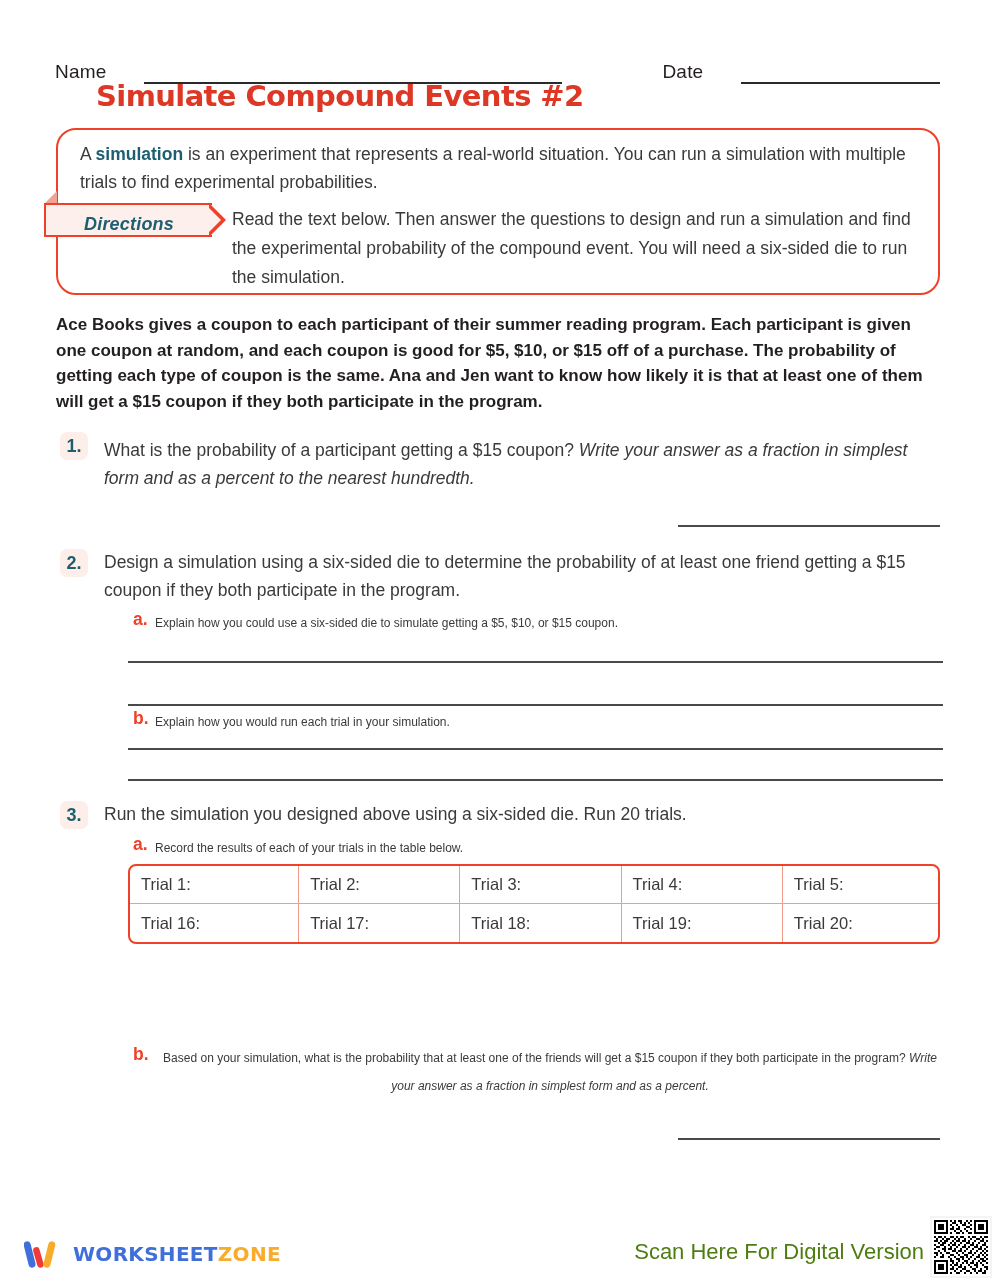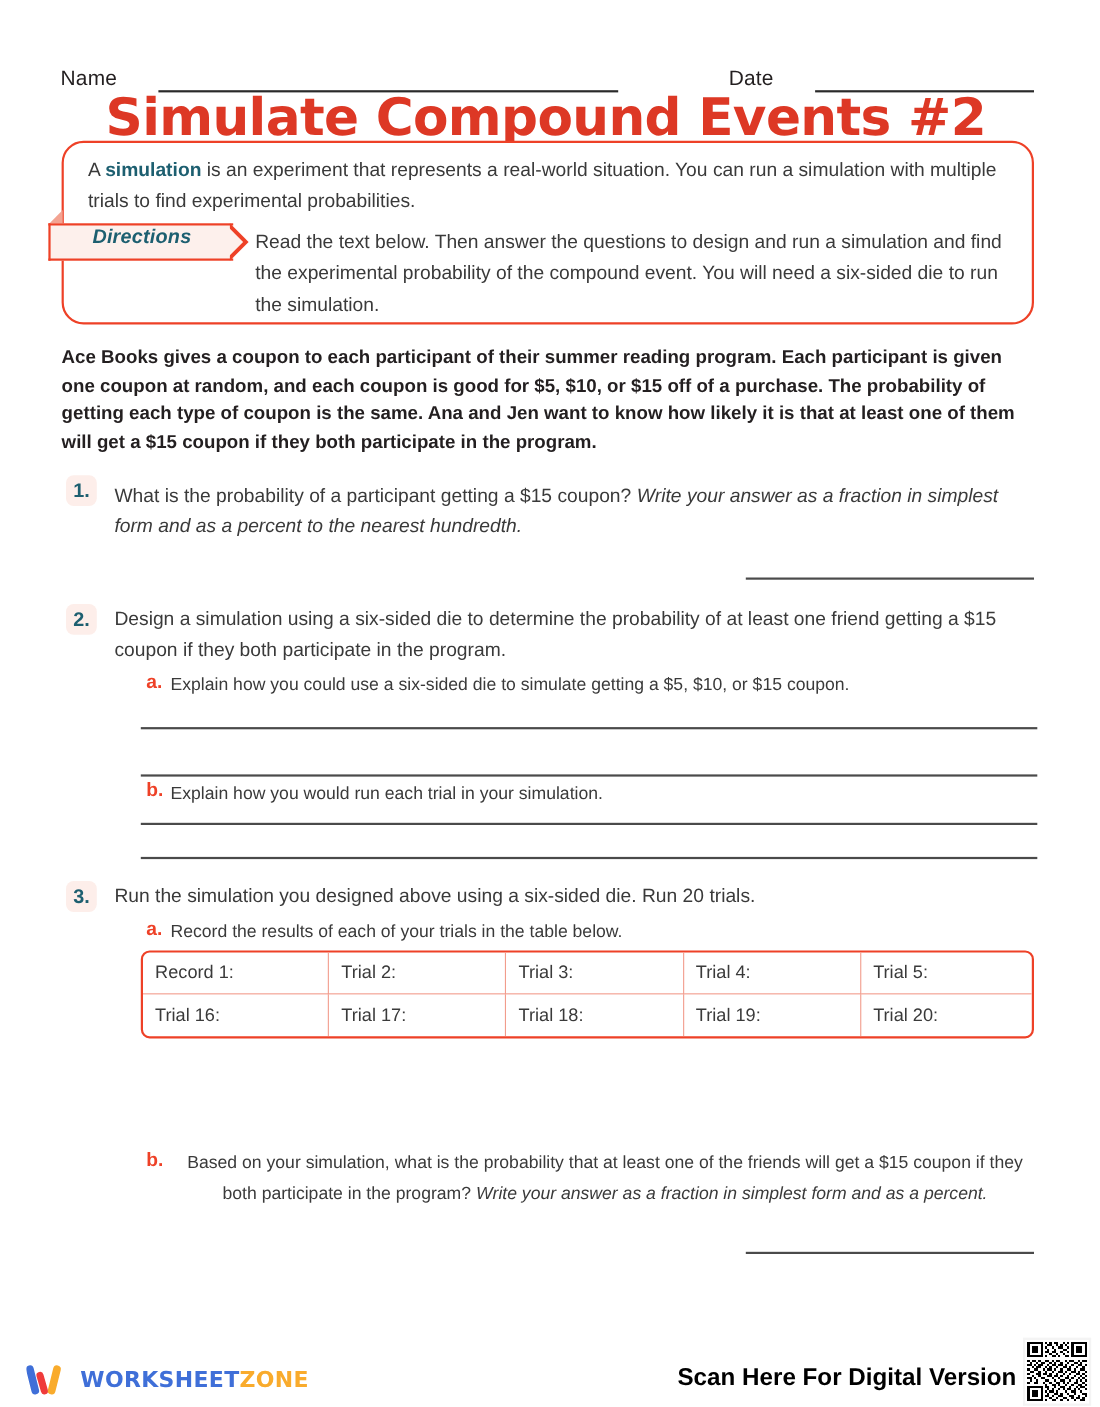--- a/index.html
+++ b/index.html
@@ -38,22 +38,22 @@
     height: 1px;
   }
   .name-rule { width: 505px; margin-left: 10px; }
   .date-rule { width: 240px; margin-left: 10px; }
   .date-label { margin-left: 72px; }
 
   
   .title {
     position: absolute;
     left: 96px;
-    top: 82px;
-    font-size: 47px;
+    top: 70px;
+    font-size: 29px;
     line-height: 52px;
     font-weight: 800;
     color: #dd3825;
     letter-spacing: -.6px;
     font-family: "DejaVu Sans", sans-serif;
     white-space: nowrap;
   }
 
   
   .intro-box {
@@ -86,21 +86,21 @@
     position: absolute;
     left: 44px;
     top: 203px;
     height: 34px;
     width: 168px;
     background: #fdf0ec;
     border: 2px solid #ee4127;
     border-right: none;
     box-sizing: border-box;
     display: flex;
-    align-items: flex-start;
+    align-items: flex-end;
     justify-content: center;
   }
   .dir-tag-point {
     position: absolute;
     left: 209px;
     top: 203px;
     width: 0;
     height: 0;
     border-top: 17px solid transparent;
     border-bottom: 17px solid transparent;
@@ -179,21 +179,21 @@
   .qtext i { font-style: italic; }
 
   .sublet {
     position: absolute;
     font-size: 17.5px;
     font-weight: 700;
     color: #ee4127;
   }
   .subtext {
     position: absolute;
-    font-size: 16px;
+    font-size: 12px;
     line-height: 28px;
     color: #3a3a3a;
   }
   .subtext i { font-style: italic; }
 
   .ans-line {
     position: absolute;
     border-bottom: 2px solid #4a4a4a;
     height: 0;
   }
@@ -248,22 +248,21 @@
     font-family: "DejaVu Sans", sans-serif;
   }
   .logo-ws { color: #3f6fd8; }
   .logo-zone { color: #f9ab2c; }
 
   .scan-text {
     position: absolute;
     right: 76px;
     top: 1239px;
     font-size: 22px;
-    color: #000000;
-    font-weight: bold;
+    color: #4d7c0f;
   }
   .qr {
     position: absolute;
     right: 8px;
     top: 1216px;
     width: 62px;
     height: 62px;
     background: #f4f4f4;
     padding: 2px;
     box-sizing: border-box;
@@ -317,21 +316,21 @@
 
 <div class="qnum" style="left:60px; top:801px;">3.</div>
 <div class="qtext" style="left:104px; top:800px; width:820px;">Run the simulation you designed above using a six-sided die. Run 20 trials.</div>
 
 <div class="sublet" style="left:133px; top:834px;">a.</div>
 <div class="subtext" style="left:155px; top:834px; width:790px;">Record the results of each of your trials in the table below.</div>
 
 <table class="trials">
   <tbody>
     <tr>
-      <td>Record 1:</td>
+      <td>Trial 1:</td>
       <td>Trial 2:</td>
       <td>Trial 3:</td>
       <td>Trial 4:</td>
       <td>Trial 5:</td>
     </tr>
     <tr>
       <td>Trial 16:</td>
       <td>Trial 17:</td>
       <td>Trial 18:</td>
       <td>Trial 19:</td>

